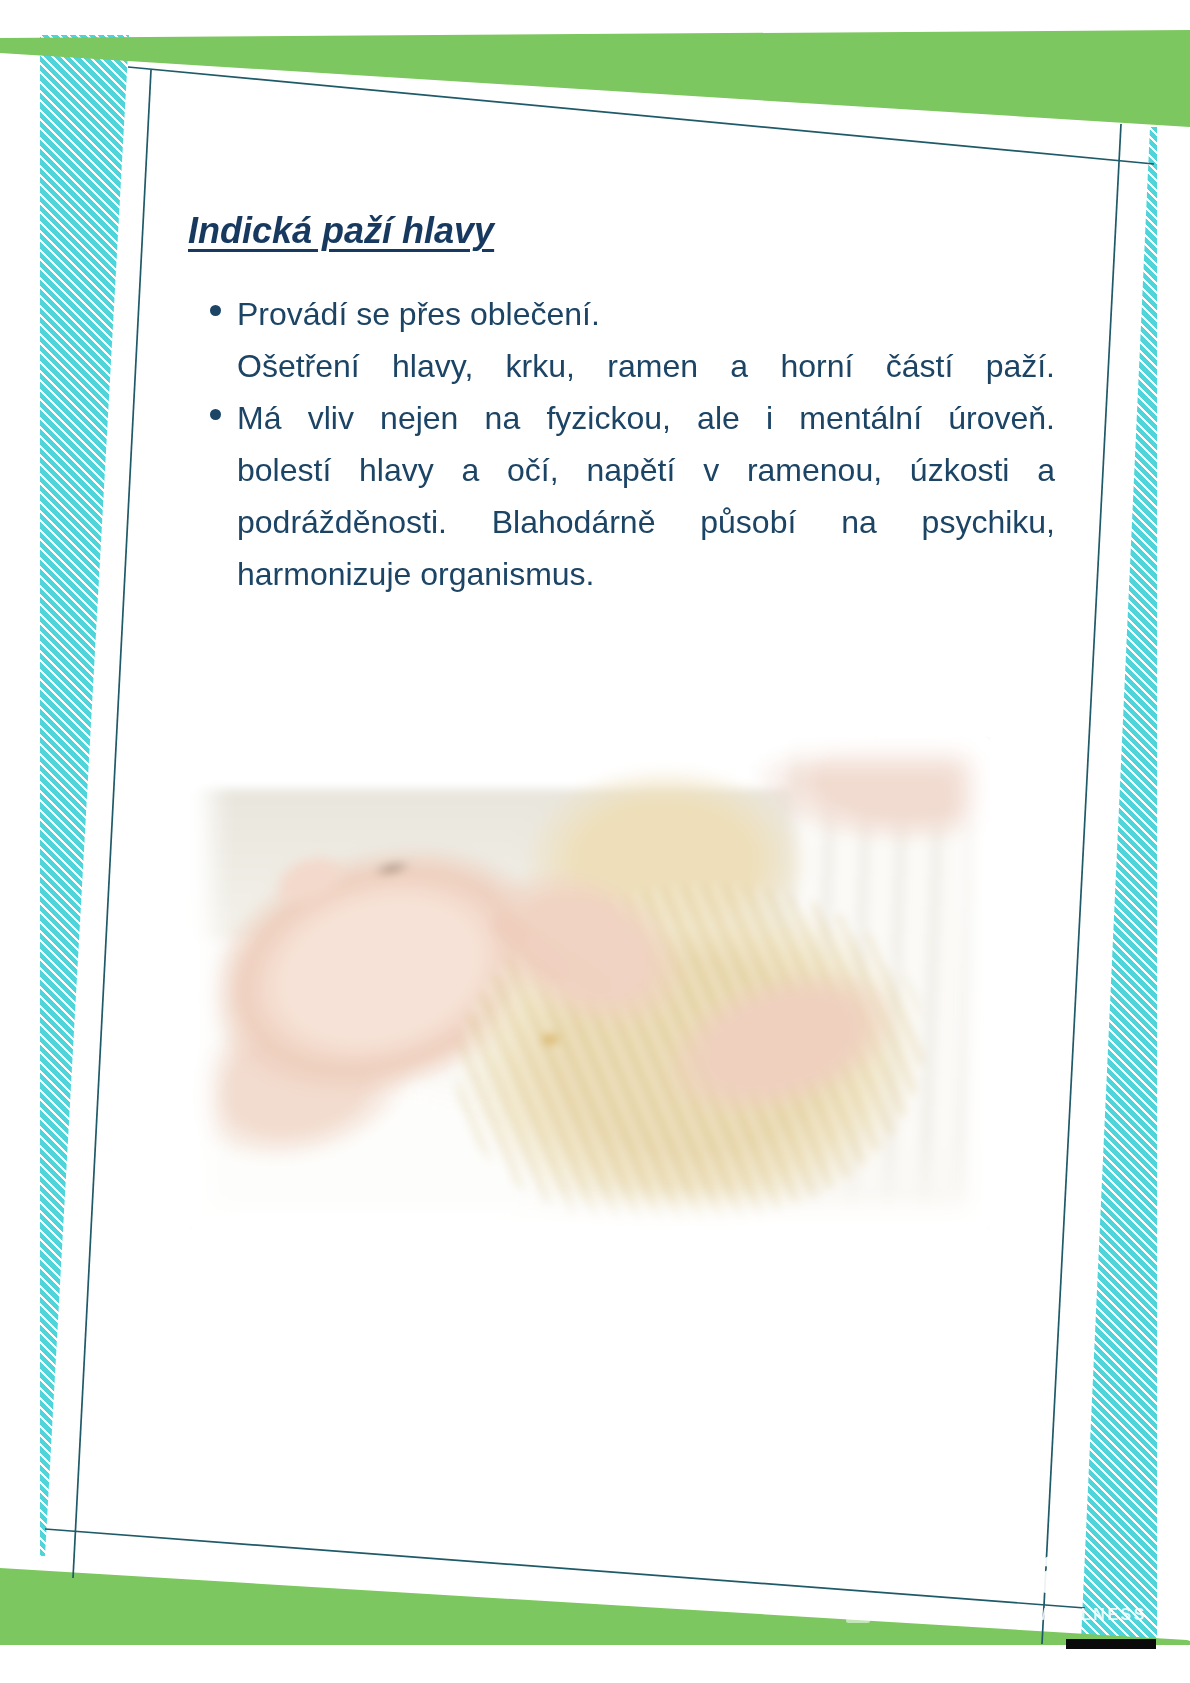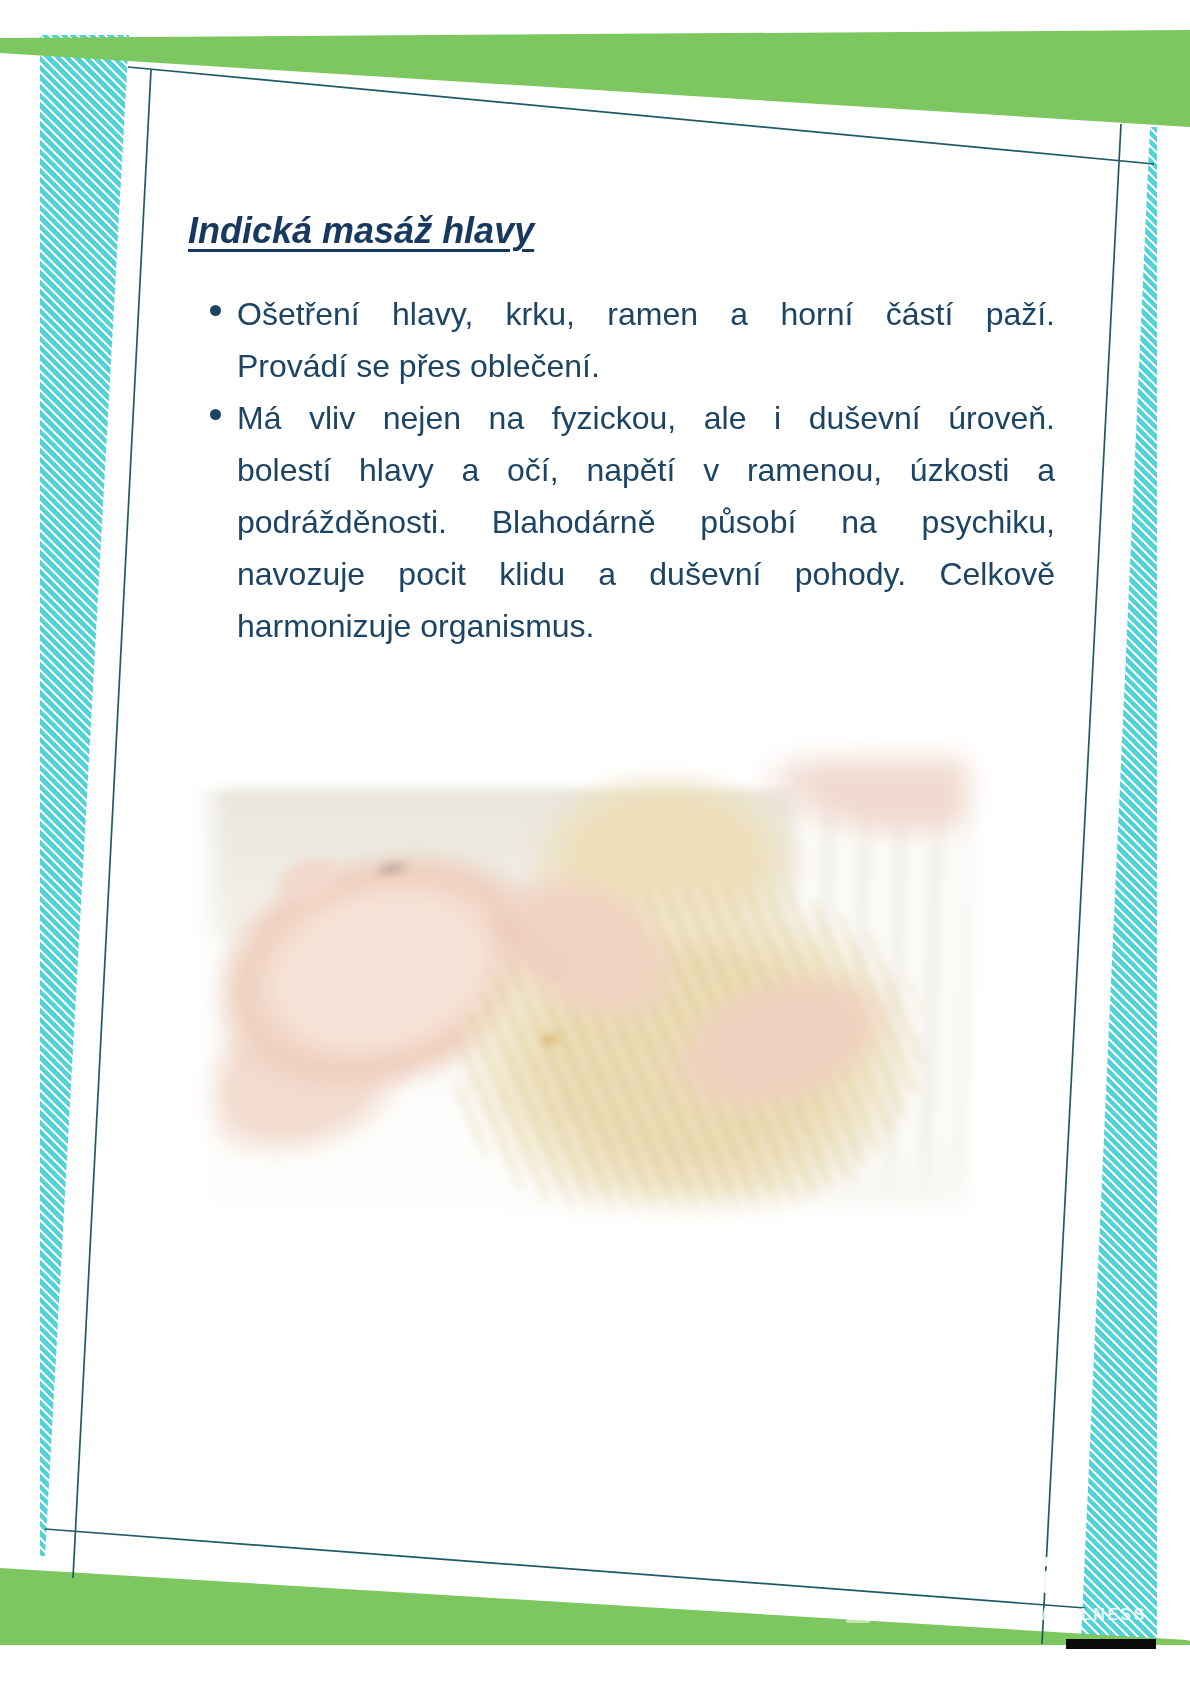--- a/index.html
+++ b/index.html
@@ -104,32 +104,31 @@
   <div id="green-bottom" class="band green"></div>
   <div id="black-bar"></div>
 
   <svg id="frame" width="1190" height="1683">
     <line x1="128" y1="67" x2="1154" y2="164"></line>
     <line x1="151" y1="70" x2="73" y2="1578"></line>
     <line x1="1121" y1="124" x2="1042" y2="1644"></line>
     <line x1="45" y1="1529" x2="1085" y2="1608"></line>
   </svg>
 
-  <h1 id="heading">Indická masáž hlavy</h1>
+  <h1 id="heading">Indická paží hlavy</h1>
 
   <ul id="bullets">
     <li>
+      <span class="bline">Provádí se přes oblečení.</span>
       <span class="bline just">Ošetření hlavy, krku, ramen a horní částí paží.</span>
-      <span class="bline">Provádí se přes oblečení.</span>
     </li>
     <li>
-      <span class="bline just">Má vliv nejen na fyzickou, ale i duševní úroveň.</span>
+      <span class="bline just">Má vliv nejen na fyzickou, ale i mentální úroveň.</span>
       <span class="bline just">bolestí hlavy a očí, napětí v ramenou, úzkosti a</span>
       <span class="bline just">podrážděnosti. Blahodárně působí na psychiku,</span>
-      <span class="bline just">navozuje pocit klidu a duševní pohody. Celkově</span>
       <span class="bline">harmonizuje organismus.</span>
     </li>
   </ul>
 
   <div id="photo" aria-label="Žena ležící na zádech přijímá indickou masáž hlavy od terapeuta v bílém oblečení">
     <div class="art">
       <div class="ph-topwhite"></div>
       <div class="ph-wall"></div>
       <div class="ph-drape"></div>
       <div class="ph-arm-top"></div>

